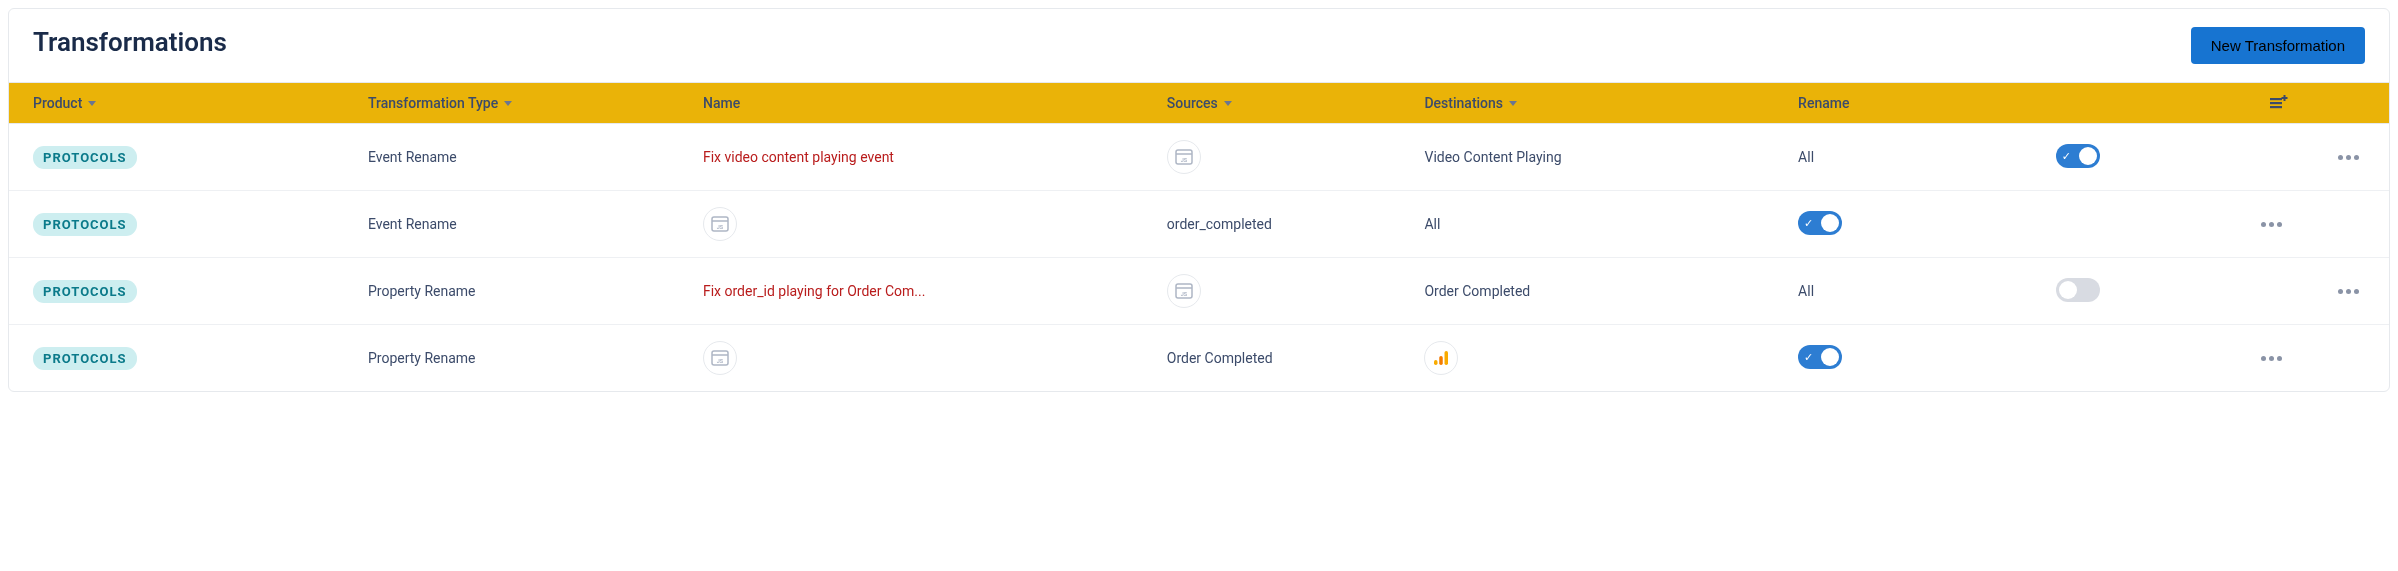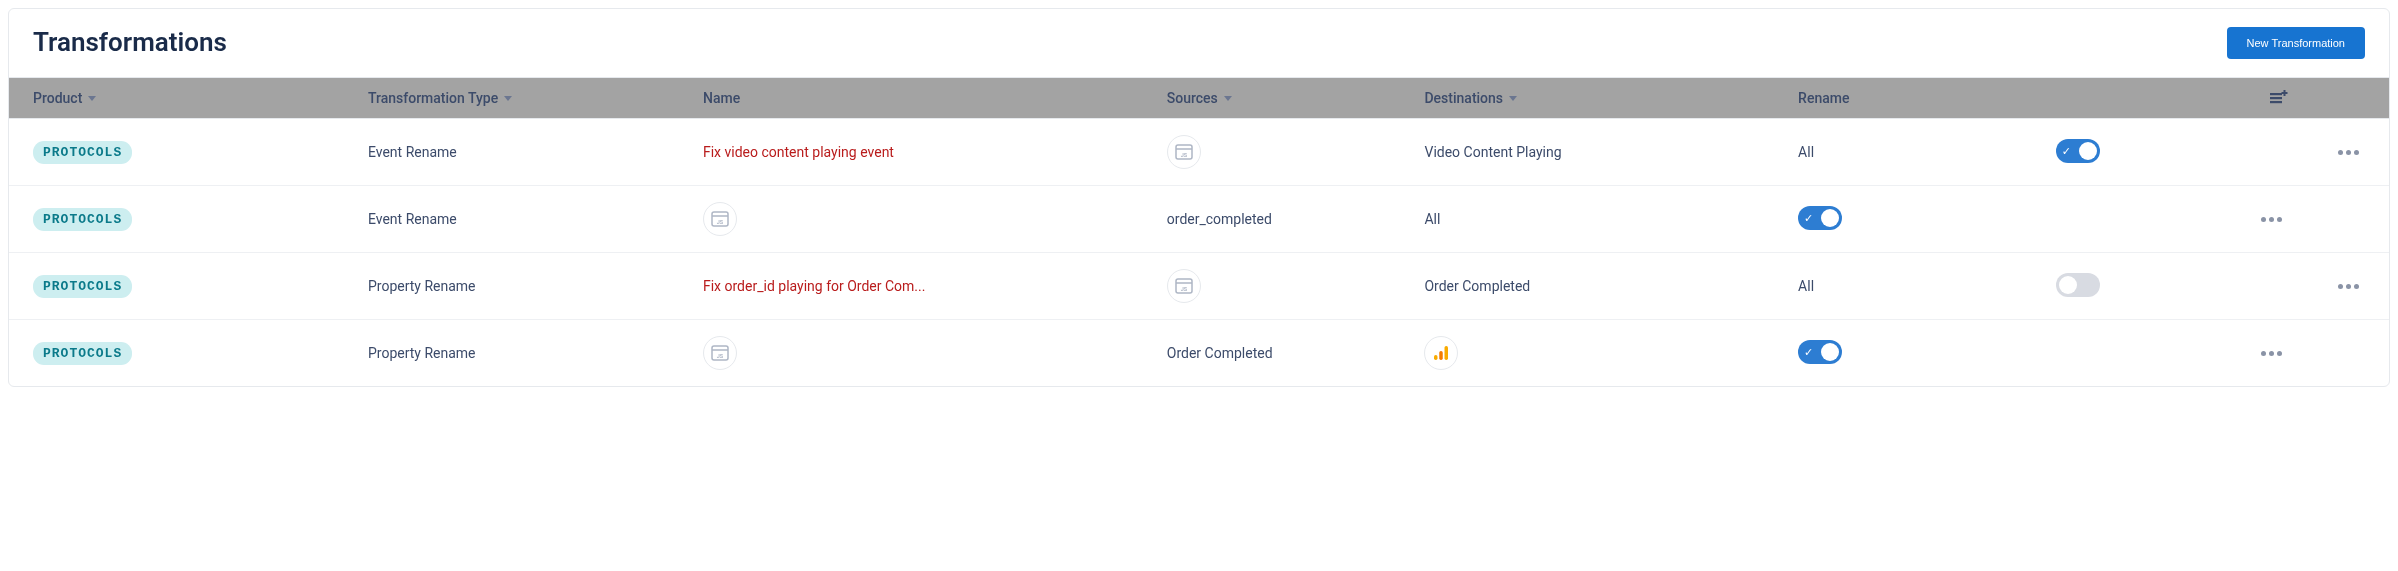--- a/index.html
+++ b/index.html
@@ -21,32 +21,32 @@
       align-items: flex-start;
       padding: 18px 24px;
     }
     .page-title {
       font-size: 26px;
       font-weight: 600;
       color: #1a2b49;
     }
     .btn-primary {
       background: #1774d1;
-      color: #ffffff;
+      color: #000000;
       border: none;
       border-radius: 4px;
       padding: 10px 20px;
-      font-size: 11px;
+      font-size: 15px;
       font-weight: 500;
       cursor: pointer;
     }
     .table-header {
       display: grid;
       grid-template-columns: 1.3fr 1.3fr 1.8fr 1.0fr 1.45fr 1.0fr 0.9fr 0.3fr;
-      background: #a3a3a3;
+      background: #eab308;
       border-top: 1px solid #e6e9ed;
       border-bottom: 1px solid #e6e9ed;
       padding: 12px 24px;
       align-items: center;
     }
     .th {
       font-size: 14px;
       color: #3c4b6a;
       font-weight: 500;
       display: flex;
@@ -73,21 +73,20 @@
     .table-row:last-child { border-bottom: none; }
     .badge {
       display: inline-block;
       background: #cdeef0;
       color: #0b7a8a;
       font-weight: 700;
       letter-spacing: 1px;
       font-size: 13px;
       padding: 4px 10px;
       border-radius: 11px;
-      font-family: Liberation Mono, monospace;
     }
     .cell-name {
       color: #b91c1c;
       white-space: nowrap;
       overflow: hidden;
       text-overflow: ellipsis;
     }
     .source-icon-wrap {
       width: 34px; height: 34px;
       border-radius: 50%;

